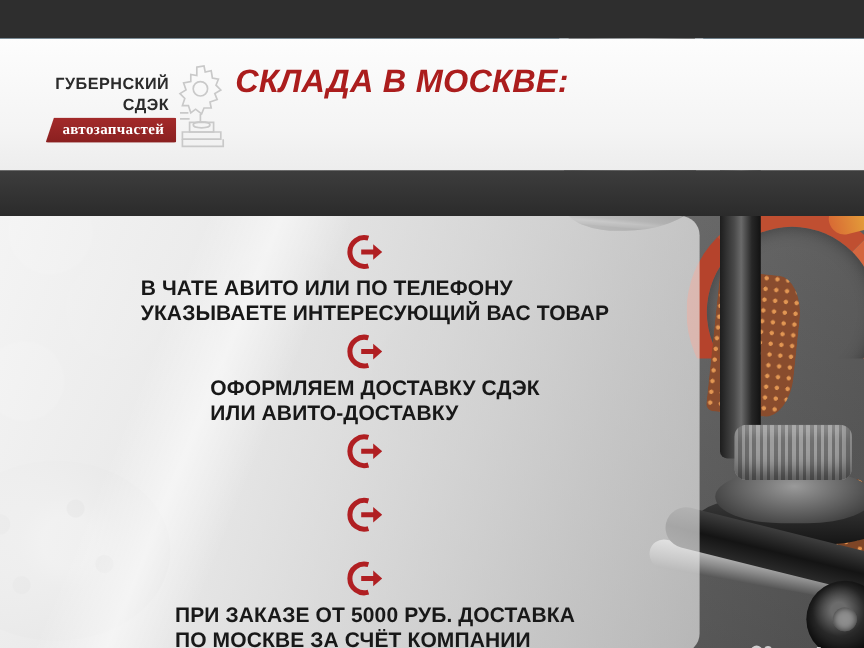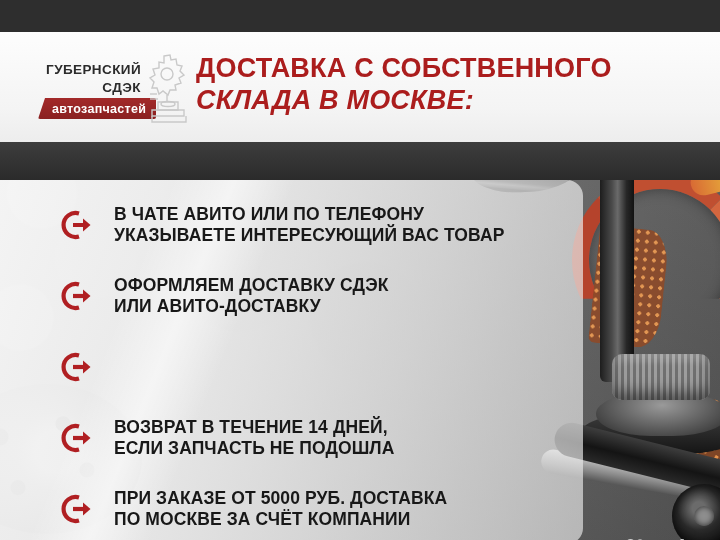--- a/index.html
+++ b/index.html
@@ -198,20 +198,21 @@
     font-size:13.5px; font-weight:bold; letter-spacing:.4px;
     color:#2b2b2b; white-space:nowrap;
   }
   .logo-ribbon {
     position:absolute; left:20px; top:48px;
     height:21px; padding:0 10px 0 14px;
     background:linear-gradient(180deg,#a32a2a,#8a2020);
     clip-path:polygon(7px 0, 100% 0, 100% 100%, 0 100%);
     display:flex; align-items:center;
     border-radius:2px;
+    font-family:Liberation Serif, serif;
   }
   .logo-ribbon span {
     font-size:12.5px; font-weight:bold; color:#fff;
     letter-spacing:.3px; white-space:nowrap;
   }
   .logo-mark {
     position:absolute; left:128px; top:2px; width:44px; height:72px;
     color:#cfcfcf;
   }
 
@@ -248,20 +249,21 @@
   .list {
     position:absolute; left:0; top:0; width:100%; height:100%;
     padding:10px 0 0 0;
     display:flex; flex-direction:column;
     justify-content:space-around;
   }
   .item {
     display:flex; align-items:center;
     padding:0 14px 0 56px;
     min-height:52px;
+    flex-direction:column;
   }
   .item-icon {
     flex:0 0 auto; width:40px; height:40px;
     margin-right:18px;
     display:flex; align-items:center; justify-content:center;
   }
   .item-text {
     color:#181818;
     font-size:17.5px; font-weight:bold;
     line-height:21px; letter-spacing:.1px;
@@ -324,21 +326,20 @@
           <ellipse cx="22" cy="52" rx="7" ry="2.5"></ellipse>
           <path d="M6 58 L38 58 L38 64 L6 64 Z"></path>
           <path d="M6 64 L6 70 L40 70 L40 64"></path>
           <path d="M4 47 L12 47"></path>
           <path d="M4 42 L11 42"></path>
         </svg>
       </div>
     </div>
 
     <div class="header-title">
-      <span class="l1">ДОСТАВКА С СОБСТВЕННОГО</span>
       <span class="l2">СКЛАДА В МОСКВЕ:</span>
     </div>
   </div>
   <div class="header-dark"></div>
 
   <div class="panel">
     <div class="panel-sheen"></div>
     <div class="list">
 
       <div class="item">
@@ -376,22 +377,20 @@
       </div>
 
       <div class="item">
         <div class="item-icon">
           <svg width="34" height="34" viewBox="0 0 34 34" fill="none">
             <path d="M20 5.5 A12 12 0 1 0 20 28.5" stroke="#b01f22" stroke-width="4.2" stroke-linecap="butt"></path>
             <path d="M14 17 H27" stroke="#b01f22" stroke-width="4.2" stroke-linecap="butt"></path>
             <path d="M24 10.5 L31.5 17 L24 23.5 Z" fill="#b01f22"></path>
           </svg>
         </div>
-        <div class="item-text">ВОЗВРАТ В ТЕЧЕНИЕ 14 ДНЕЙ,
-ЕСЛИ ЗАПЧАСТЬ НЕ ПОДОШЛА</div>
       </div>
 
       <div class="item">
         <div class="item-icon">
           <svg width="34" height="34" viewBox="0 0 34 34" fill="none">
             <path d="M20 5.5 A12 12 0 1 0 20 28.5" stroke="#b01f22" stroke-width="4.2" stroke-linecap="butt"></path>
             <path d="M14 17 H27" stroke="#b01f22" stroke-width="4.2" stroke-linecap="butt"></path>
             <path d="M24 10.5 L31.5 17 L24 23.5 Z" fill="#b01f22"></path>
           </svg>
         </div>

